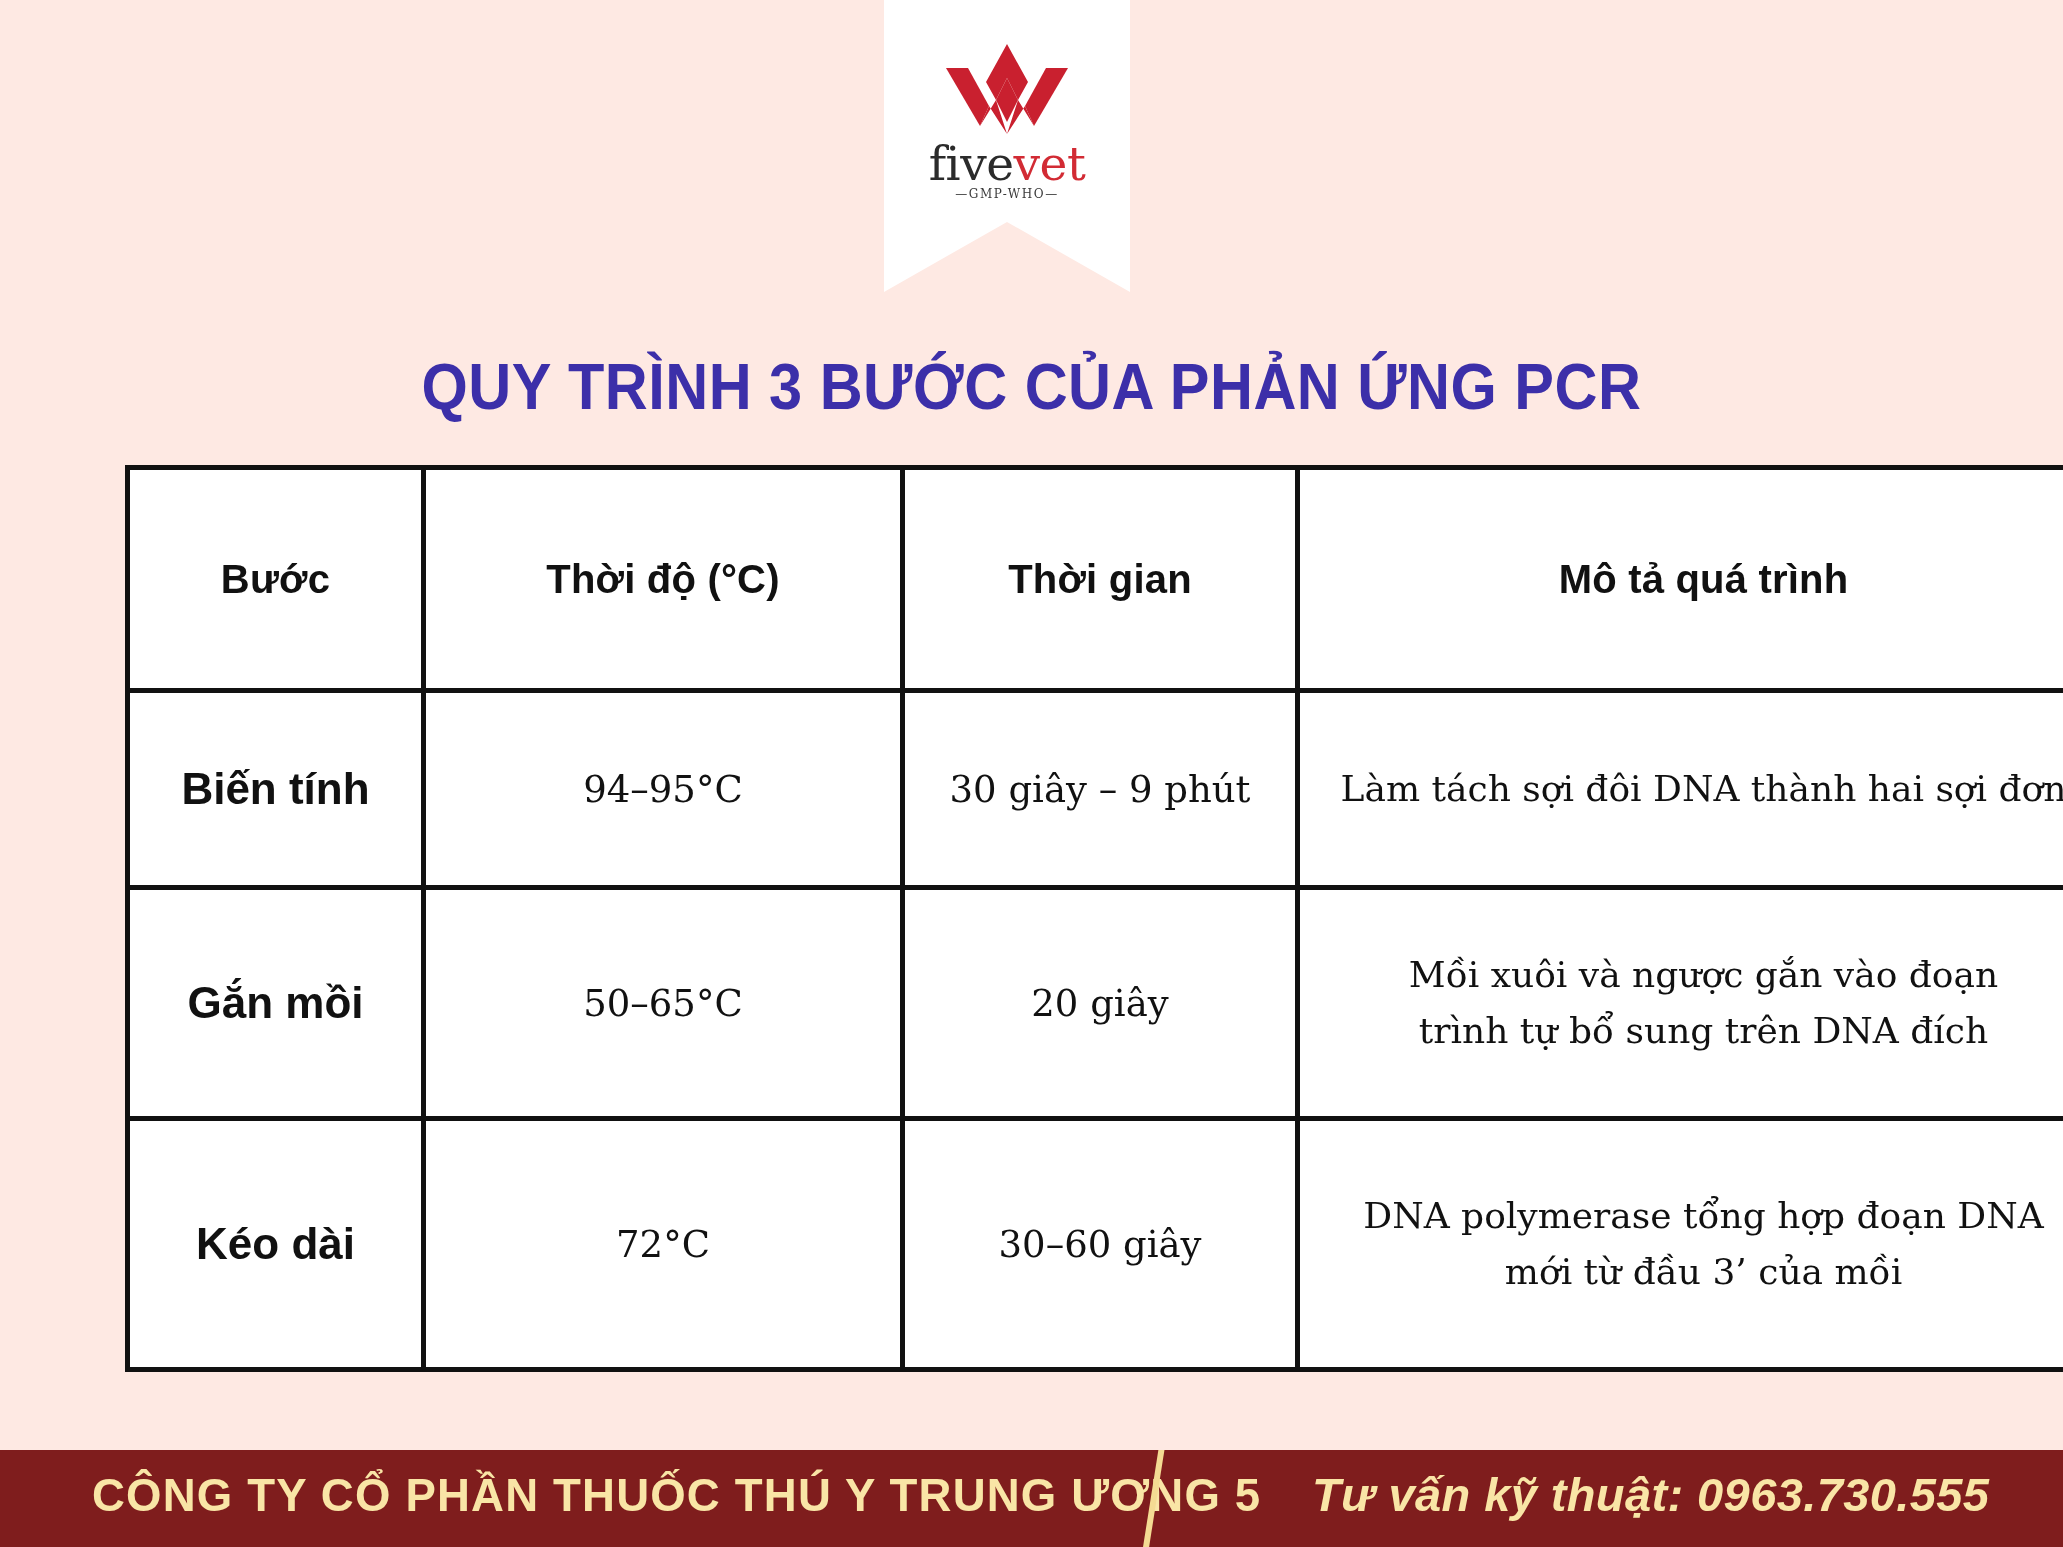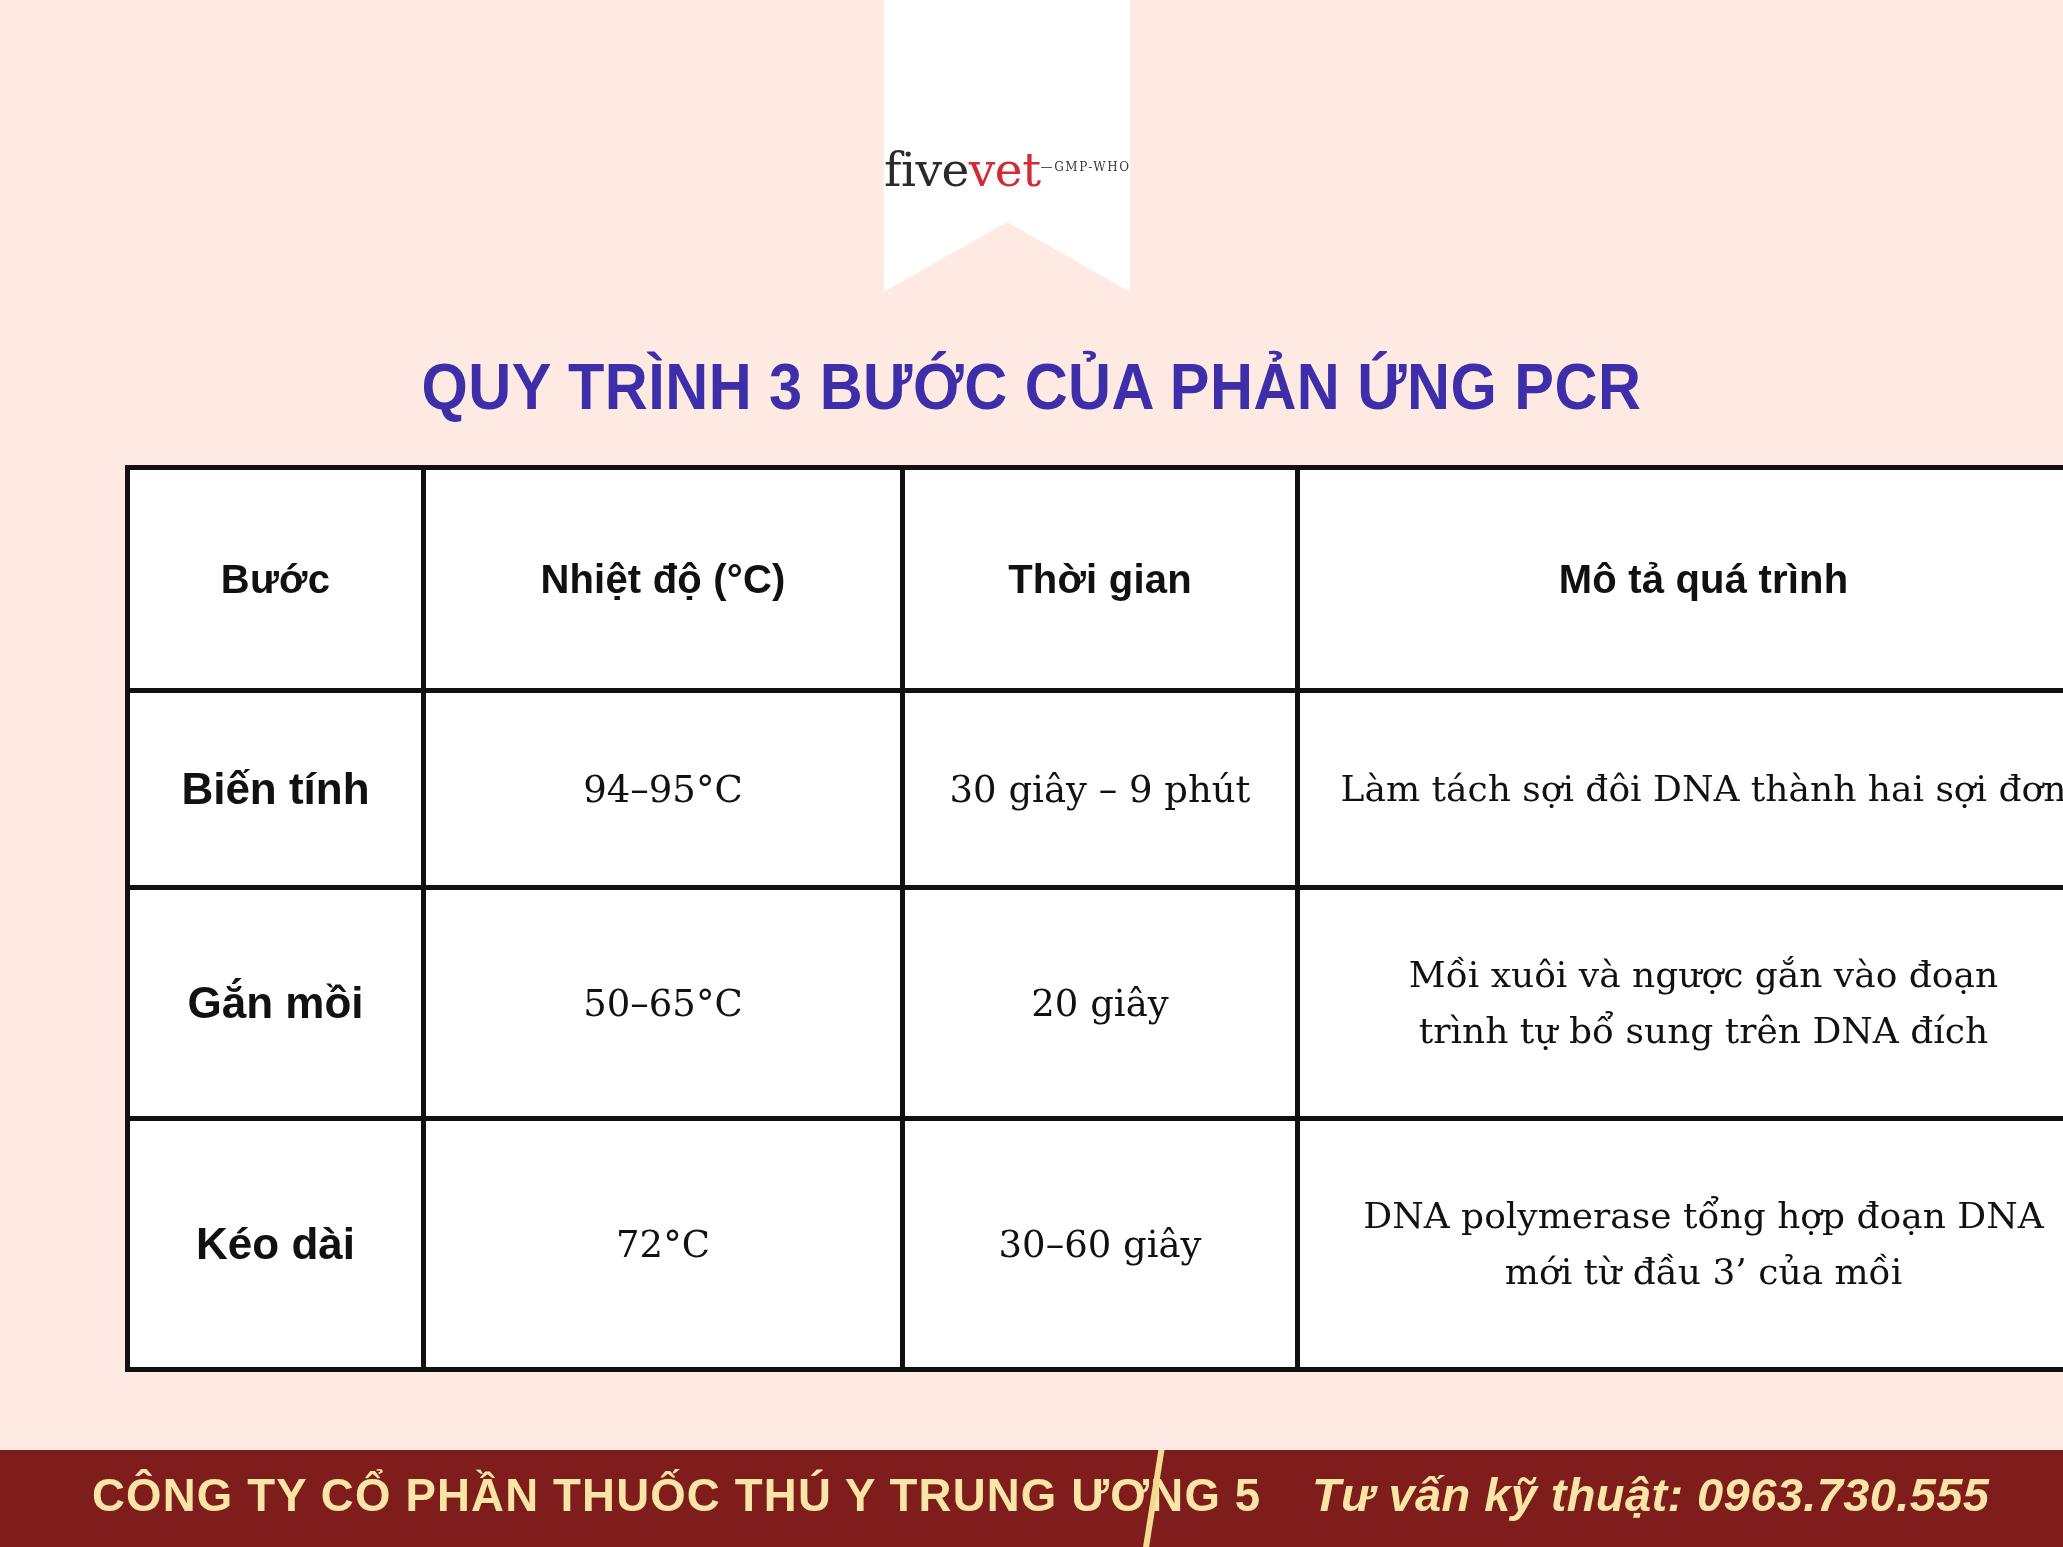--- a/index.html
+++ b/index.html
@@ -19,21 +19,21 @@
   #logo-ribbon {
     position: absolute;
     left: 884px;
     top: 0;
     width: 246px;
     height: 292px;
     background: #FFFFFF;
     -webkit-clip-path: polygon(0 0, 100% 0, 100% 100%, 50% 76%, 0 100%);
     clip-path: polygon(0 0, 100% 0, 100% 100%, 50% 76%, 0 100%);
     display: flex;
-    flex-direction: row;
+    flex-direction: column;
     align-items: center;
     justify-content: flex-start;
     padding-top: 42px;
     box-sizing: border-box;
   }
   #logo-mark {
     width: 126px;
     height: 94px;
     display: block;
   }
@@ -188,21 +188,21 @@
   </div>
   <div id="logo-sub">—GMP-WHO—</div>
 </div>
 
 <div id="page-title">QUY TRÌNH 3 BƯỚC CỦA PHẢN ỨNG PCR</div>
 
 <table id="pcr-table">
   <thead>
     <tr>
       <th class="col-step">Bước</th>
-      <th class="col-temp">Nhiệt độ (°C)</th>
+      <th class="col-temp">Thời độ (°C)</th>
       <th class="col-time">Thời gian</th>
       <th class="col-desc">Mô tả quá trình</th>
     </tr>
   </thead>
   <tbody>
     <tr id="row-denature">
       <td class="row-step-cell">Biến tính</td>
       <td class="row-value-cell">94–95°C</td>
       <td class="row-value-cell">30 giây – 9 phút</td>
       <td class="row-desc-cell">

